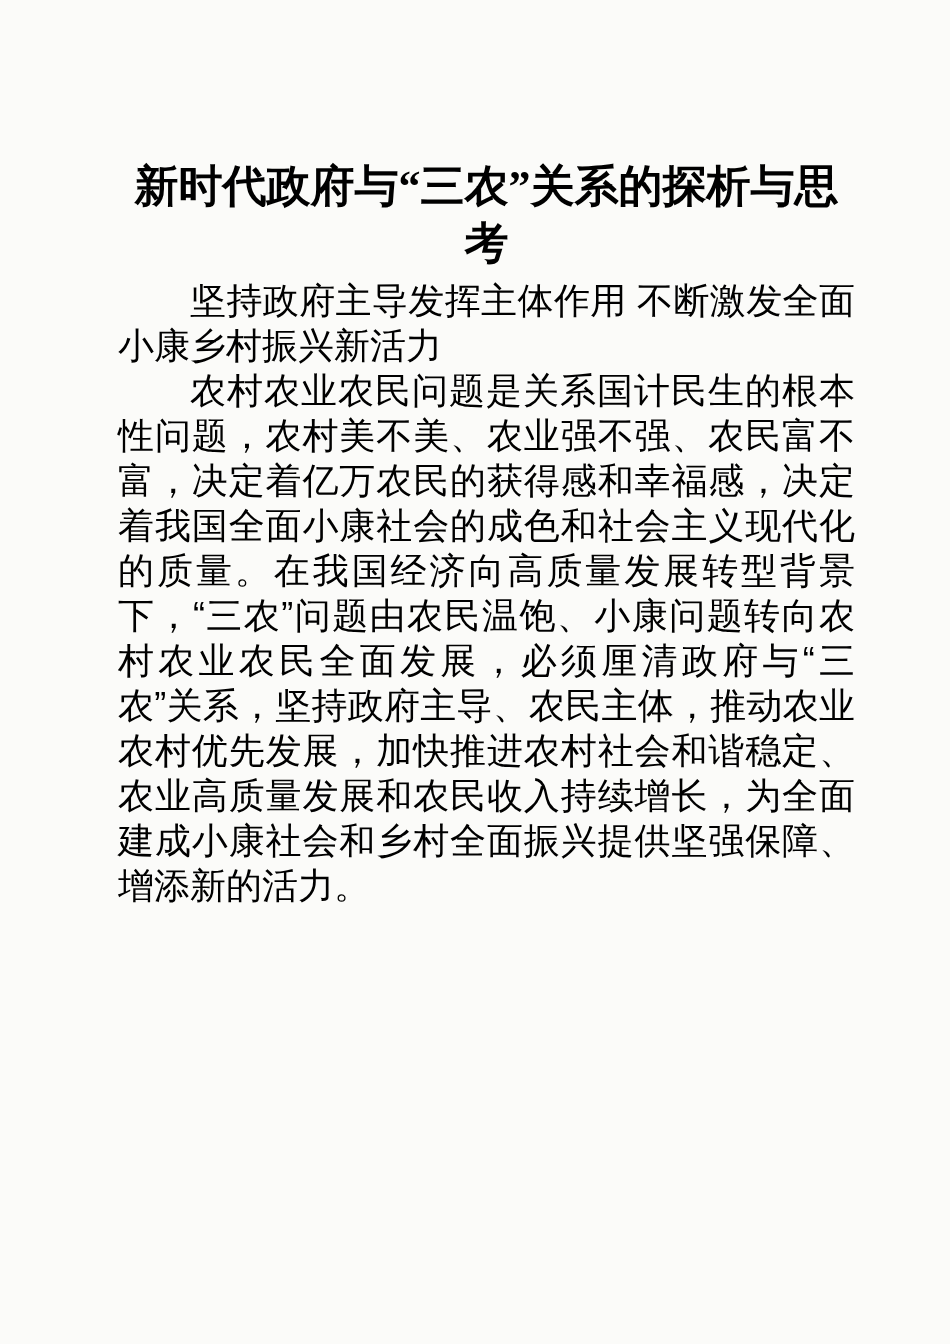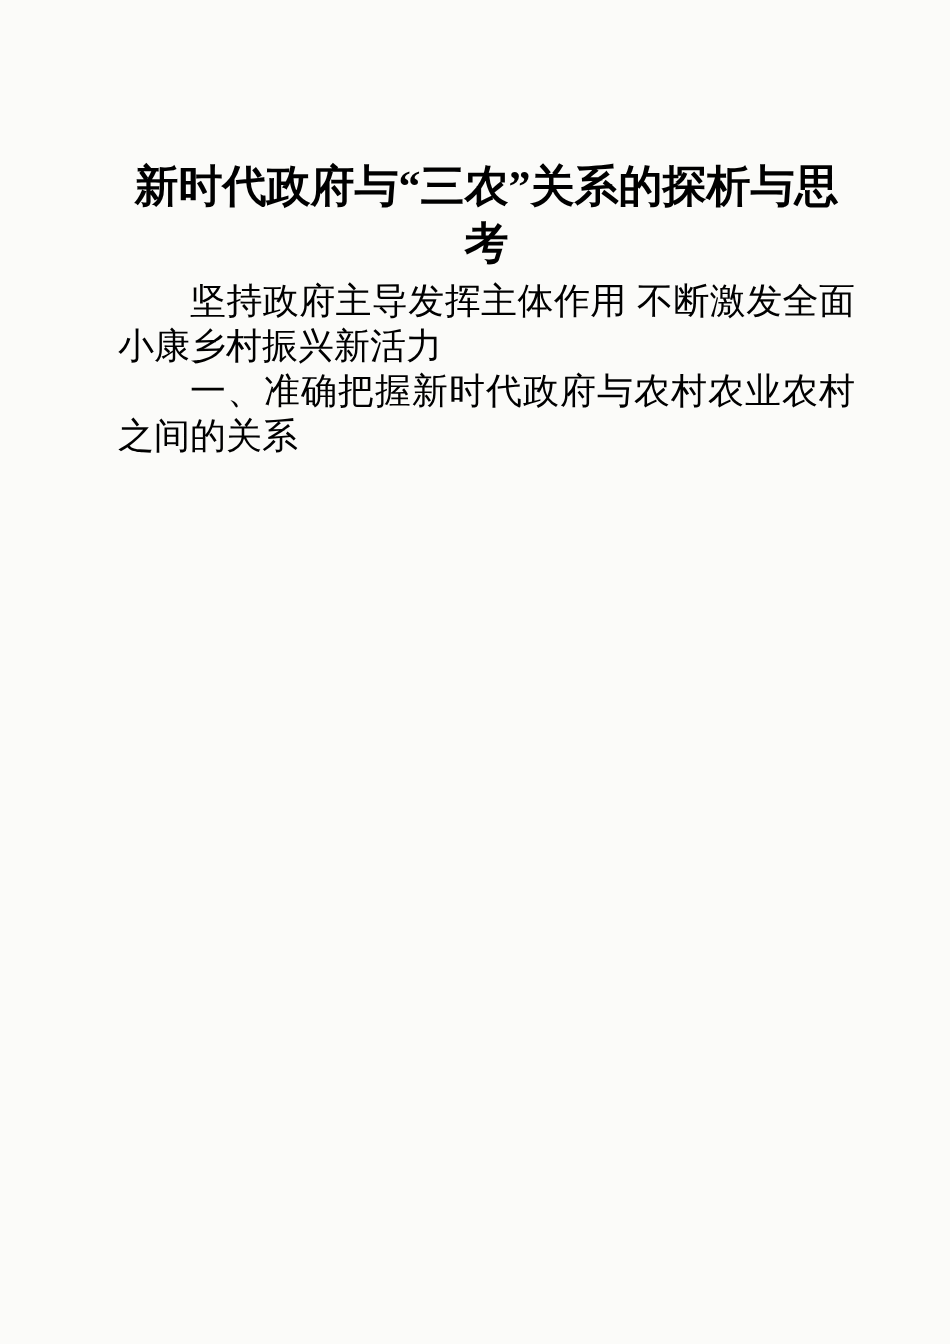--- a/index.html
+++ b/index.html
@@ -39,16 +39,16 @@
   }
 </style>
 </head>
 <body>
 
 <div class="page">
   <h1 class="doc-title">新时代政府与“三农”关系的探析与思考</h1>
 
   <p class="para">坚持政府主导发挥主体作用 不断激发全面小康乡村振兴新活力</p>
 
+  <p class="para">农村农业农民问题是关系国计民生的根本性问题，农村美不美、农业强不强、农民富不富，决定着亿万农民的获得感和幸福感，决定着我国全面小康社会的成色和社会主义现代化的质量。在我国经济向高质量发展转型背景下，“三农”问题由农民温饱、小康问题转向农村农业农民全面发展，必须厘清政府与“三农”关系，坚持政府主导、农民主体，推动农业农村优先发展，加快推进农村社会和谐稳定、农业高质量发展和农民收入持续增长，为全面建成小康社会和乡村全面振兴提供坚强保障、增添新的活力。</p>
 
-  <p class="para">一、准确把握新时代政府与农村农业农村之间的关系</p>
 
 </div>
 
 </body></html>

